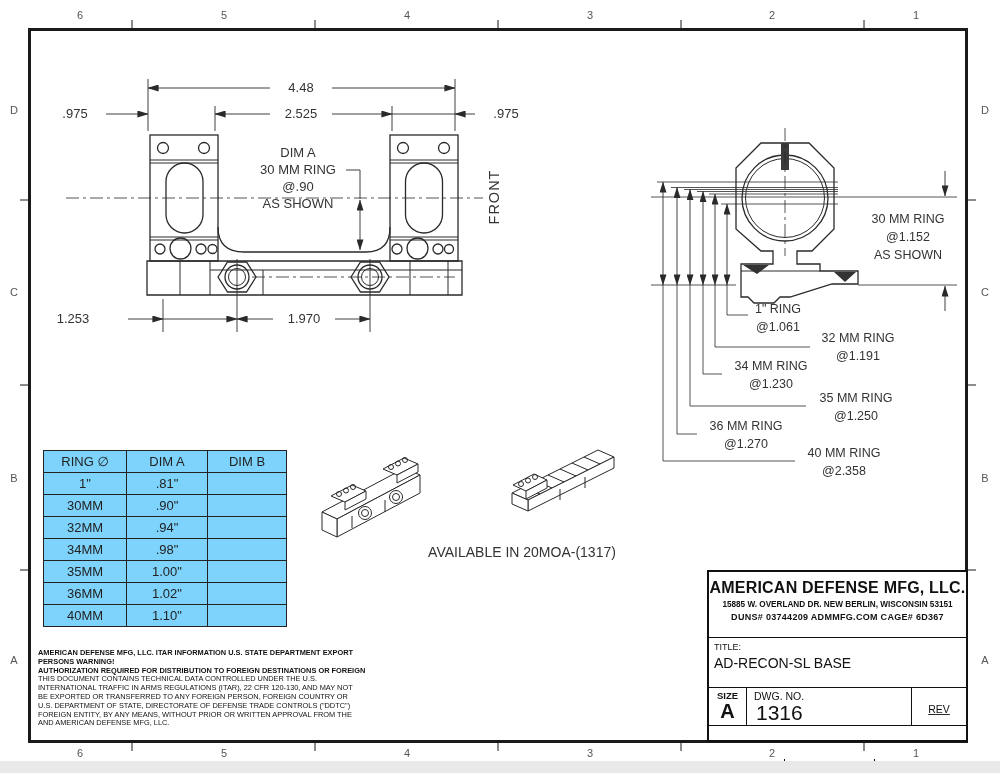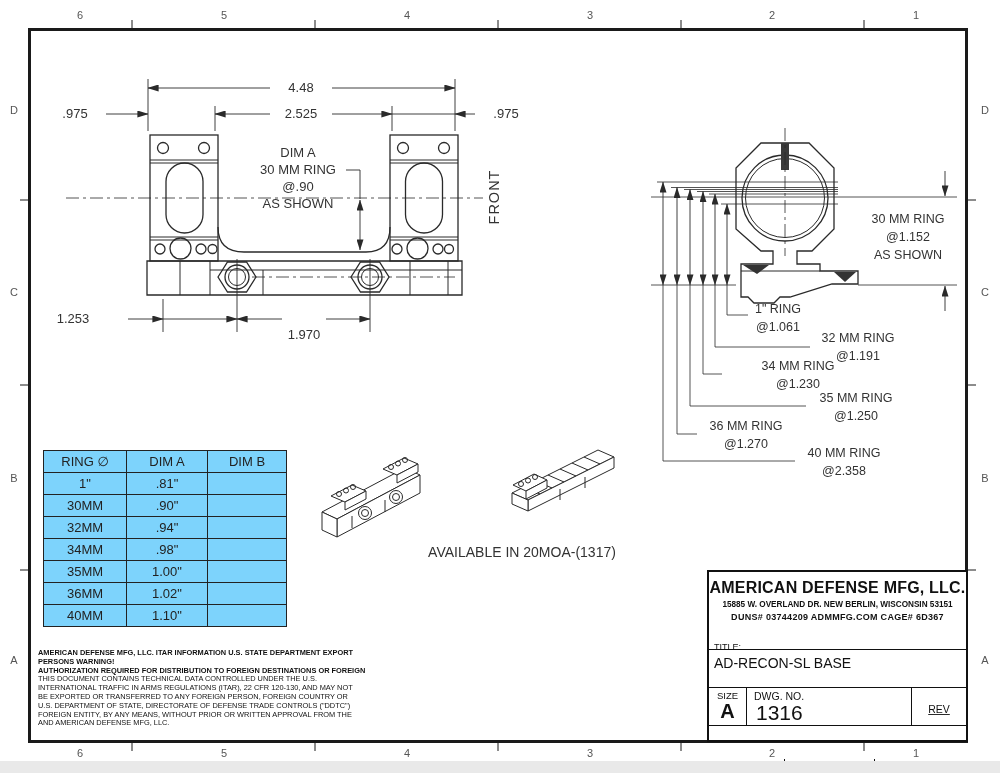--- a/index.html
+++ b/index.html
@@ -21,30 +21,30 @@
        text-align:center;padding:0;height:21px;color:#222;background:#7dd3fc;}
   #ring-table .c0{width:82px;} #ring-table .c1{width:80px;} #ring-table .c2{width:78px;}
   
   #itar{position:absolute;left:38px;top:649px;width:380px;color:#111;}
   #itar div{font-size:7.4px;line-height:8.8px;white-space:nowrap;}
   #itar .b{font-weight:bold;}
   
   #title-block{position:absolute;left:707px;top:570px;width:261px;height:172px;border:2.5px solid #111;
                box-sizing:border-box;background:#fff;}
   .tb-row{position:absolute;left:0;right:0;box-sizing:border-box;}
-  #tb-company{top:0;height:78px;border-bottom:1.6px solid #111;text-align:center;}
+  #tb-company{top:0;height:66px;border-bottom:1.6px solid #111;text-align:center;}
   #tb-company .co{font-size:16px;font-weight:bold;margin-top:7px;letter-spacing:0.2px;color:#111;}
   #tb-company .ad{font-size:8.2px;font-weight:bold;margin-top:3px;color:#111;}
   #tb-company .ids{font-size:9px;font-weight:bold;margin-top:3px;letter-spacing:0.3px;color:#111;}
   #tb-title{top:66px;height:50px;border-bottom:1.6px solid #111;}
   #tb-title .lbl{font-size:9px;margin:4px 0 0 5px;color:#111;}
   #tb-title .val{font-size:14px;margin:3px 0 0 5px;color:#111;}
   #tb-num{top:116px;height:38px;border-bottom:1.6px solid #111;}
   #tb-size{position:absolute;left:0;top:0;width:38px;height:100%;border-right:1.4px solid #111;box-sizing:border-box;text-align:center;}
-  #tb-size .lbl{font-size:9.5px;margin-top:2px;color:#111;}
+  #tb-size .lbl{font-size:9.5px;margin-top:2px;color:#111;font-weight:bold;}
   #tb-size .val{font-size:20px;font-weight:bold;line-height:20px;color:#111;}
   #tb-dwg{position:absolute;left:38px;top:0;width:165px;height:100%;border-right:1.4px solid #111;box-sizing:border-box;}
   #tb-dwg .lbl{font-size:10.5px;margin:2px 0 0 7px;color:#111;}
   #tb-dwg .val{font-size:21px;margin:0 0 0 9px;line-height:21px;color:#111;}
   #tb-rev{position:absolute;left:203px;top:12px;right:0;height:100%;text-align:center;text-decoration:underline;}
   #tb-rev .lbl{font-size:10.5px;margin-top:3px;color:#111;}
   #tb-foot{top:154px;height:14px;margin-top:33px;}
   .tb-cell{position:absolute;top:0;height:100%;font-size:10.5px;line-height:13px;padding-left:3px;box-sizing:border-box;color:#111;}
   #tb-scale{left:0;width:76px;border-right:1.4px solid #111;}
   #tb-grams{left:76px;width:90px;border-right:1.4px solid #111;}
@@ -225,21 +225,21 @@
   <div class="zone-side" style="left:977px;top:103px;">D</div>
   <div class="zone-side" style="left:977px;top:285px;">C</div>
   <div class="zone-side" style="left:977px;top:471px;">B</div>
   <div class="zone-side" style="left:977px;top:653px;">A</div>
 
   <div class="dim-text" style="left:270px;top:81px;">4.48</div>
   <div class="dim-text" style="left:270px;top:107px;">2.525</div>
   <div class="dim-text" style="left:44px;top:107px;">.975</div>
   <div class="dim-text" style="left:475px;top:107px;">.975</div>
   <div class="dim-text" style="left:42px;top:312px;">1.253</div>
-  <div class="dim-text" style="left:273px;top:328px;">1.970</div>
+  <div class="dim-text" style="left:273px;top:312px;">1.970</div>
 
   <div class="note-block" style="left:243px;top:144px;width:110px;">
     <span style="display:block">DIM A</span>
     <span style="display:block">30 MM RING</span>
     <span style="display:block">@.90</span>
     <span style="display:block">AS SHOWN</span>
   </div>
 
   <div id="front-label">FRONT</div>
 
@@ -250,21 +250,21 @@
   </div>
 
   <div class="ring-label" style="left:722px;top:301px;">
     <span>1" RING</span>
     <span>@1.061</span>
   </div>
   <div class="ring-label" style="left:802px;top:330px;">
     <span>32 MM RING</span>
     <span>@1.191</span>
   </div>
-  <div class="ring-label" style="left:742px;top:358px;text-align:center;">
+  <div class="ring-label" style="left:715px;top:358px;text-align:center;">
     <span>34 MM RING</span>
     <span>@1.230</span>
   </div>
   <div class="ring-label" style="left:800px;top:390px;">
     <span>35 MM RING</span>
     <span>@1.250</span>
   </div>
   <div class="ring-label" style="left:690px;top:418px;">
     <span>36 MM RING</span>
     <span>@1.270</span>

